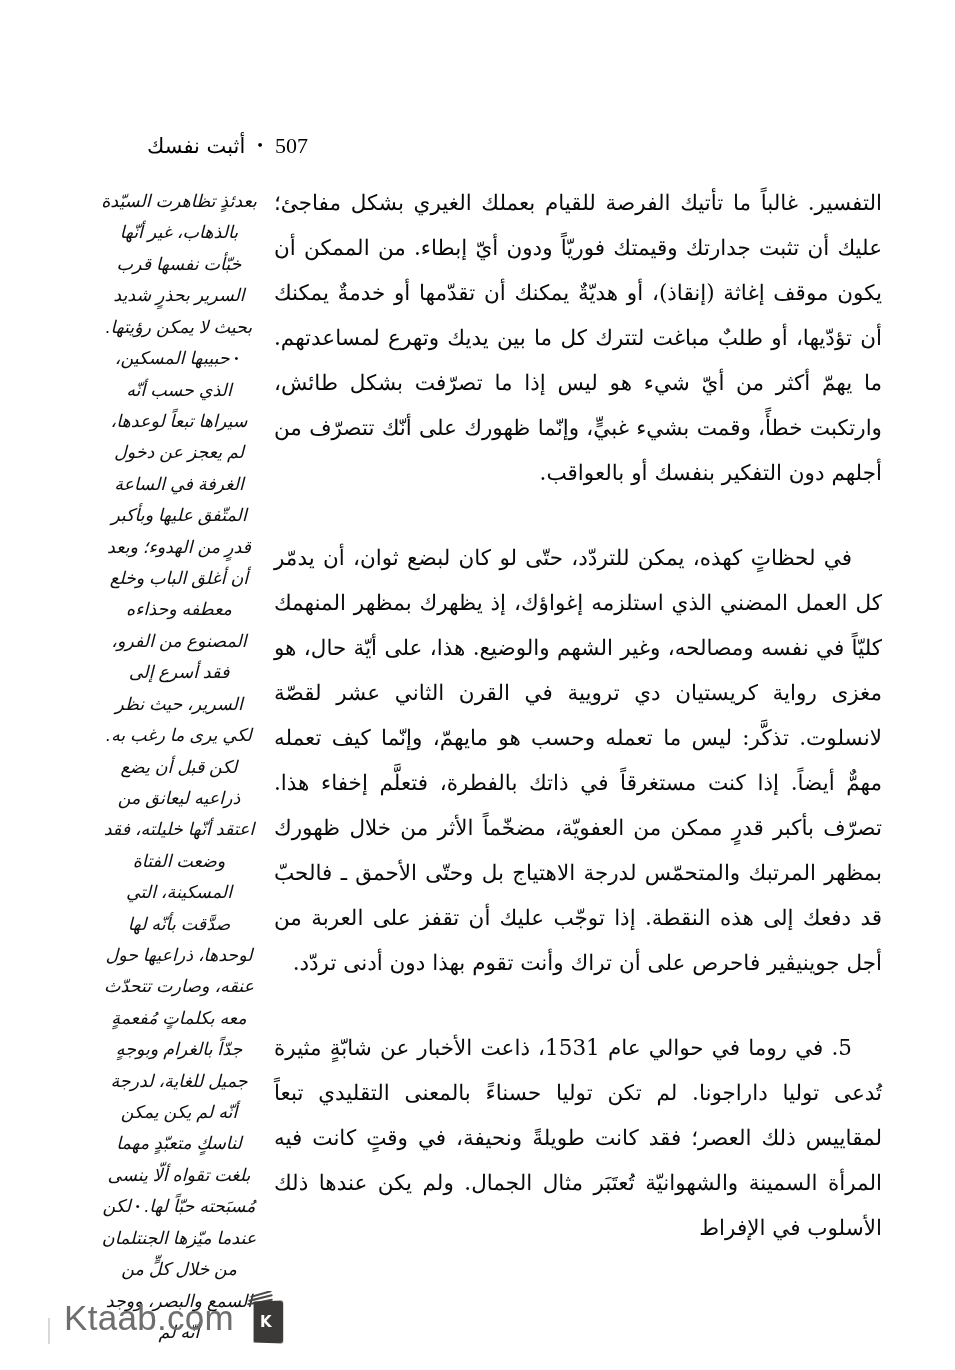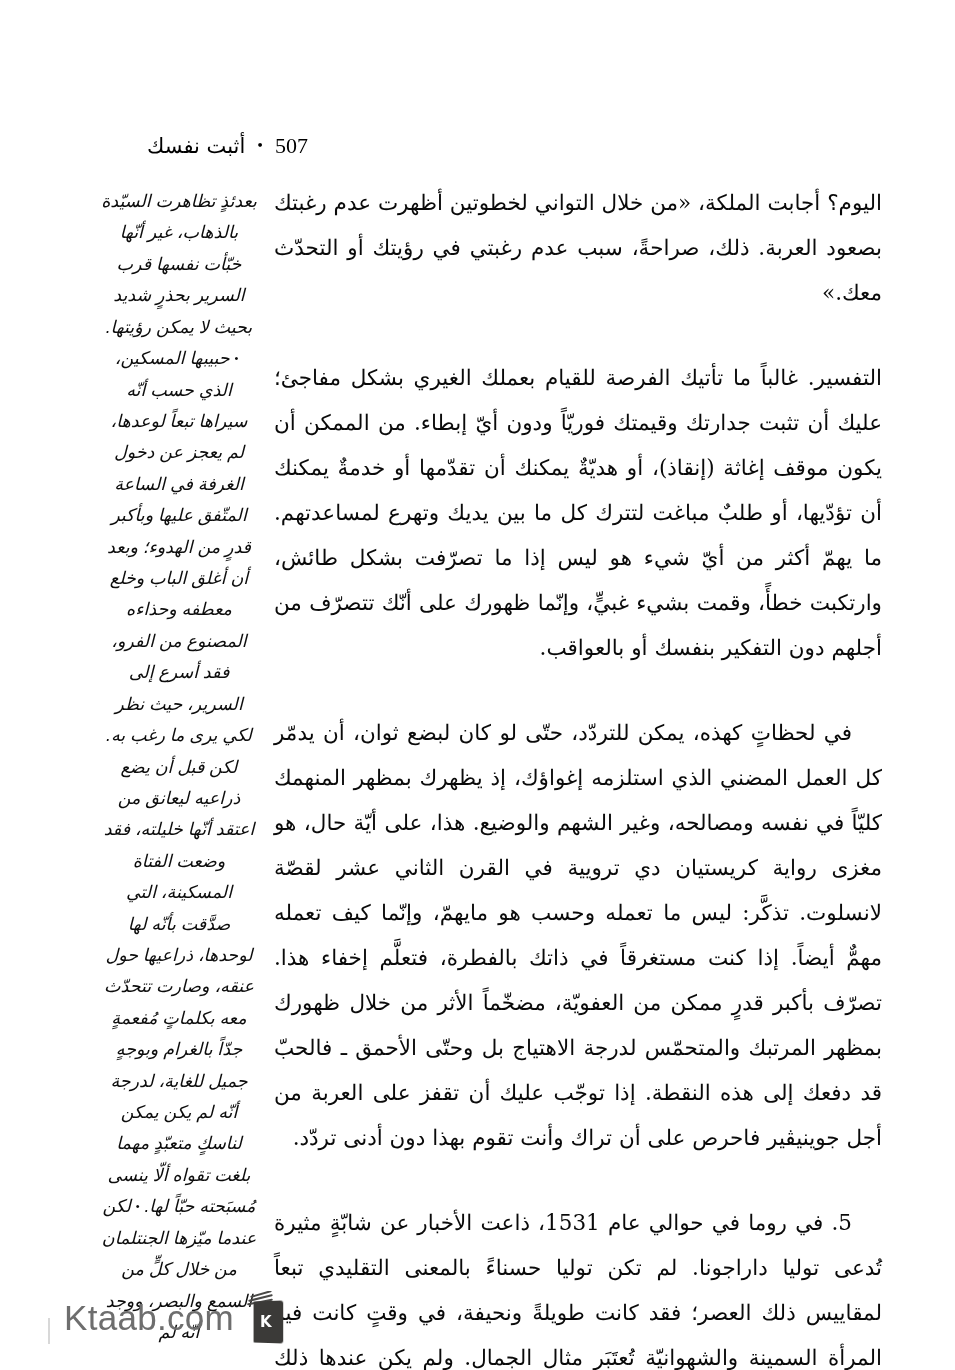--- a/index.html
+++ b/index.html
@@ -182,23 +182,20 @@
   </div>
 
   <div class="columns">
 
     <div class="side-col">
       <p><span>بعدئذٍ تظاهرت السيّدة بالذهاب، غير أنّها خبّأت نفسها قرب السرير بحذرٍ شديد بحيث لا يمكن رؤيتها.</span><span class="side-bullet">•</span><span>حبيبها المسكين، الذي حسب أنّه سيراها تبعاً لوعدها، لم يعجز عن دخول الغرفة في الساعة المتّفق عليها وبأكبر قدرٍ من الهدوء؛ وبعد أن أغلق الباب وخلع معطفه وحذاءه المصنوع من الفرو، فقد أسرع إلى السرير، حيث نظر لكي يرى ما رغب به. لكن قبل أن يضع ذراعيه ليعانق من اعتقد أنّها خليلته، فقد وضعت الفتاة المسكينة، التي صدَّقت بأنّه لها لوحدها، ذراعيها حول عنقه، وصارت تتحدّث معه بكلماتٍ مُفعمةٍ جدّاً بالغرام وبوجهٍ جميل للغاية، لدرجة أنّه لم يكن يمكن لناسكٍ متعبّدٍ مهما بلغت تقواه ألّا ينسى مُسبَحته حبّاً لها.</span><span class="side-bullet">•</span><span>لكن عندما ميّزها الجنتلمان من خلال كلٍّ من السمع والبصر، ووجد أنّه لم</span></p>
     </div>
 
     <div class="main-col">
 
-      <p class="para-gap-lg">
-        <span>اليوم؟ أجابت الملكة، «من خلال التواني لخطوتين أظهرت عدم رغبتك بصعود العربة. ذلك، صراحةً، سبب عدم رغبتي في رؤيتك أو التحدّث معك.»</span>
-      </p>
 
       <p class="para-gap-lg"><span class="term-italic">التفسير.</span><span> غالباً ما تأتيك الفرصة للقيام بعملك الغيري بشكل مفاجئ؛ عليك أن تثبت جدارتك وقيمتك فوريّاً ودون أيّ إبطاء. من الممكن أن يكون موقف إغاثة (إنقاذ)، أو هديّةٌ يمكنك أن تقدّمها أو خدمةٌ يمكنك أن تؤدّيها، أو طلبٌ مباغت لتترك كل ما بين يديك وتهرع لمساعدتهم. ما يهمّ أكثر من أيّ شيء هو ليس إذا ما تصرّفت بشكل طائش، وارتكبت خطأً، وقمت بشيء غبيٍّ، وإنّما ظهورك على أنّك تتصرّف من أجلهم دون التفكير بنفسك أو بالعواقب.</span></p>
 
       <p class="indent para-gap-lg">
         <span>في لحظاتٍ كهذه، يمكن للتردّد، حتّى لو كان لبضع ثوان، أن يدمّر كل العمل المضني الذي استلزمه إغواؤك، إذ يظهرك بمظهر المنهمك كليّاً في نفسه ومصالحه، وغير الشهم والوضيع. هذا، على أيّة حال، هو مغزى رواية كريستيان دي ترويية في القرن الثاني عشر لقصّة لانسلوت. تذكَّر: ليس ما تعمله وحسب هو مايهمّ، وإنّما كيف تعمله مهمٌّ أيضاً. إذا كنت مستغرقاً في ذاتك بالفطرة، فتعلَّم إخفاء هذا. تصرّف بأكبر قدرٍ ممكن من العفويّة، مضخّماً الأثر من خلال ظهورك بمظهر المرتبك والمتحمّس لدرجة الاهتياج بل وحتّى الأحمق ـ فالحبّ قد دفعك إلى هذه النقطة. إذا توجّب عليك أن تقفز على العربة من أجل جوينيڤير فاحرص على أن تراك وأنت تقوم بهذا دون أدنى تردّد.</span>
       </p>
 
       <p class="indent last">
         <span>5. في روما في حوالي عام 1531، ذاعت الأخبار عن شابّةٍ مثيرة تُدعى توليا داراجونا. لم تكن توليا حسناءً بالمعنى التقليدي تبعاً لمقاييس ذلك العصر؛ فقد كانت طويلةً ونحيفة، في وقتٍ كانت فيه المرأة السمينة والشهوانيّة تُعتَبَر مثال الجمال. ولم يكن عندها ذلك الأسلوب في الإفراط</span>
       </p>

